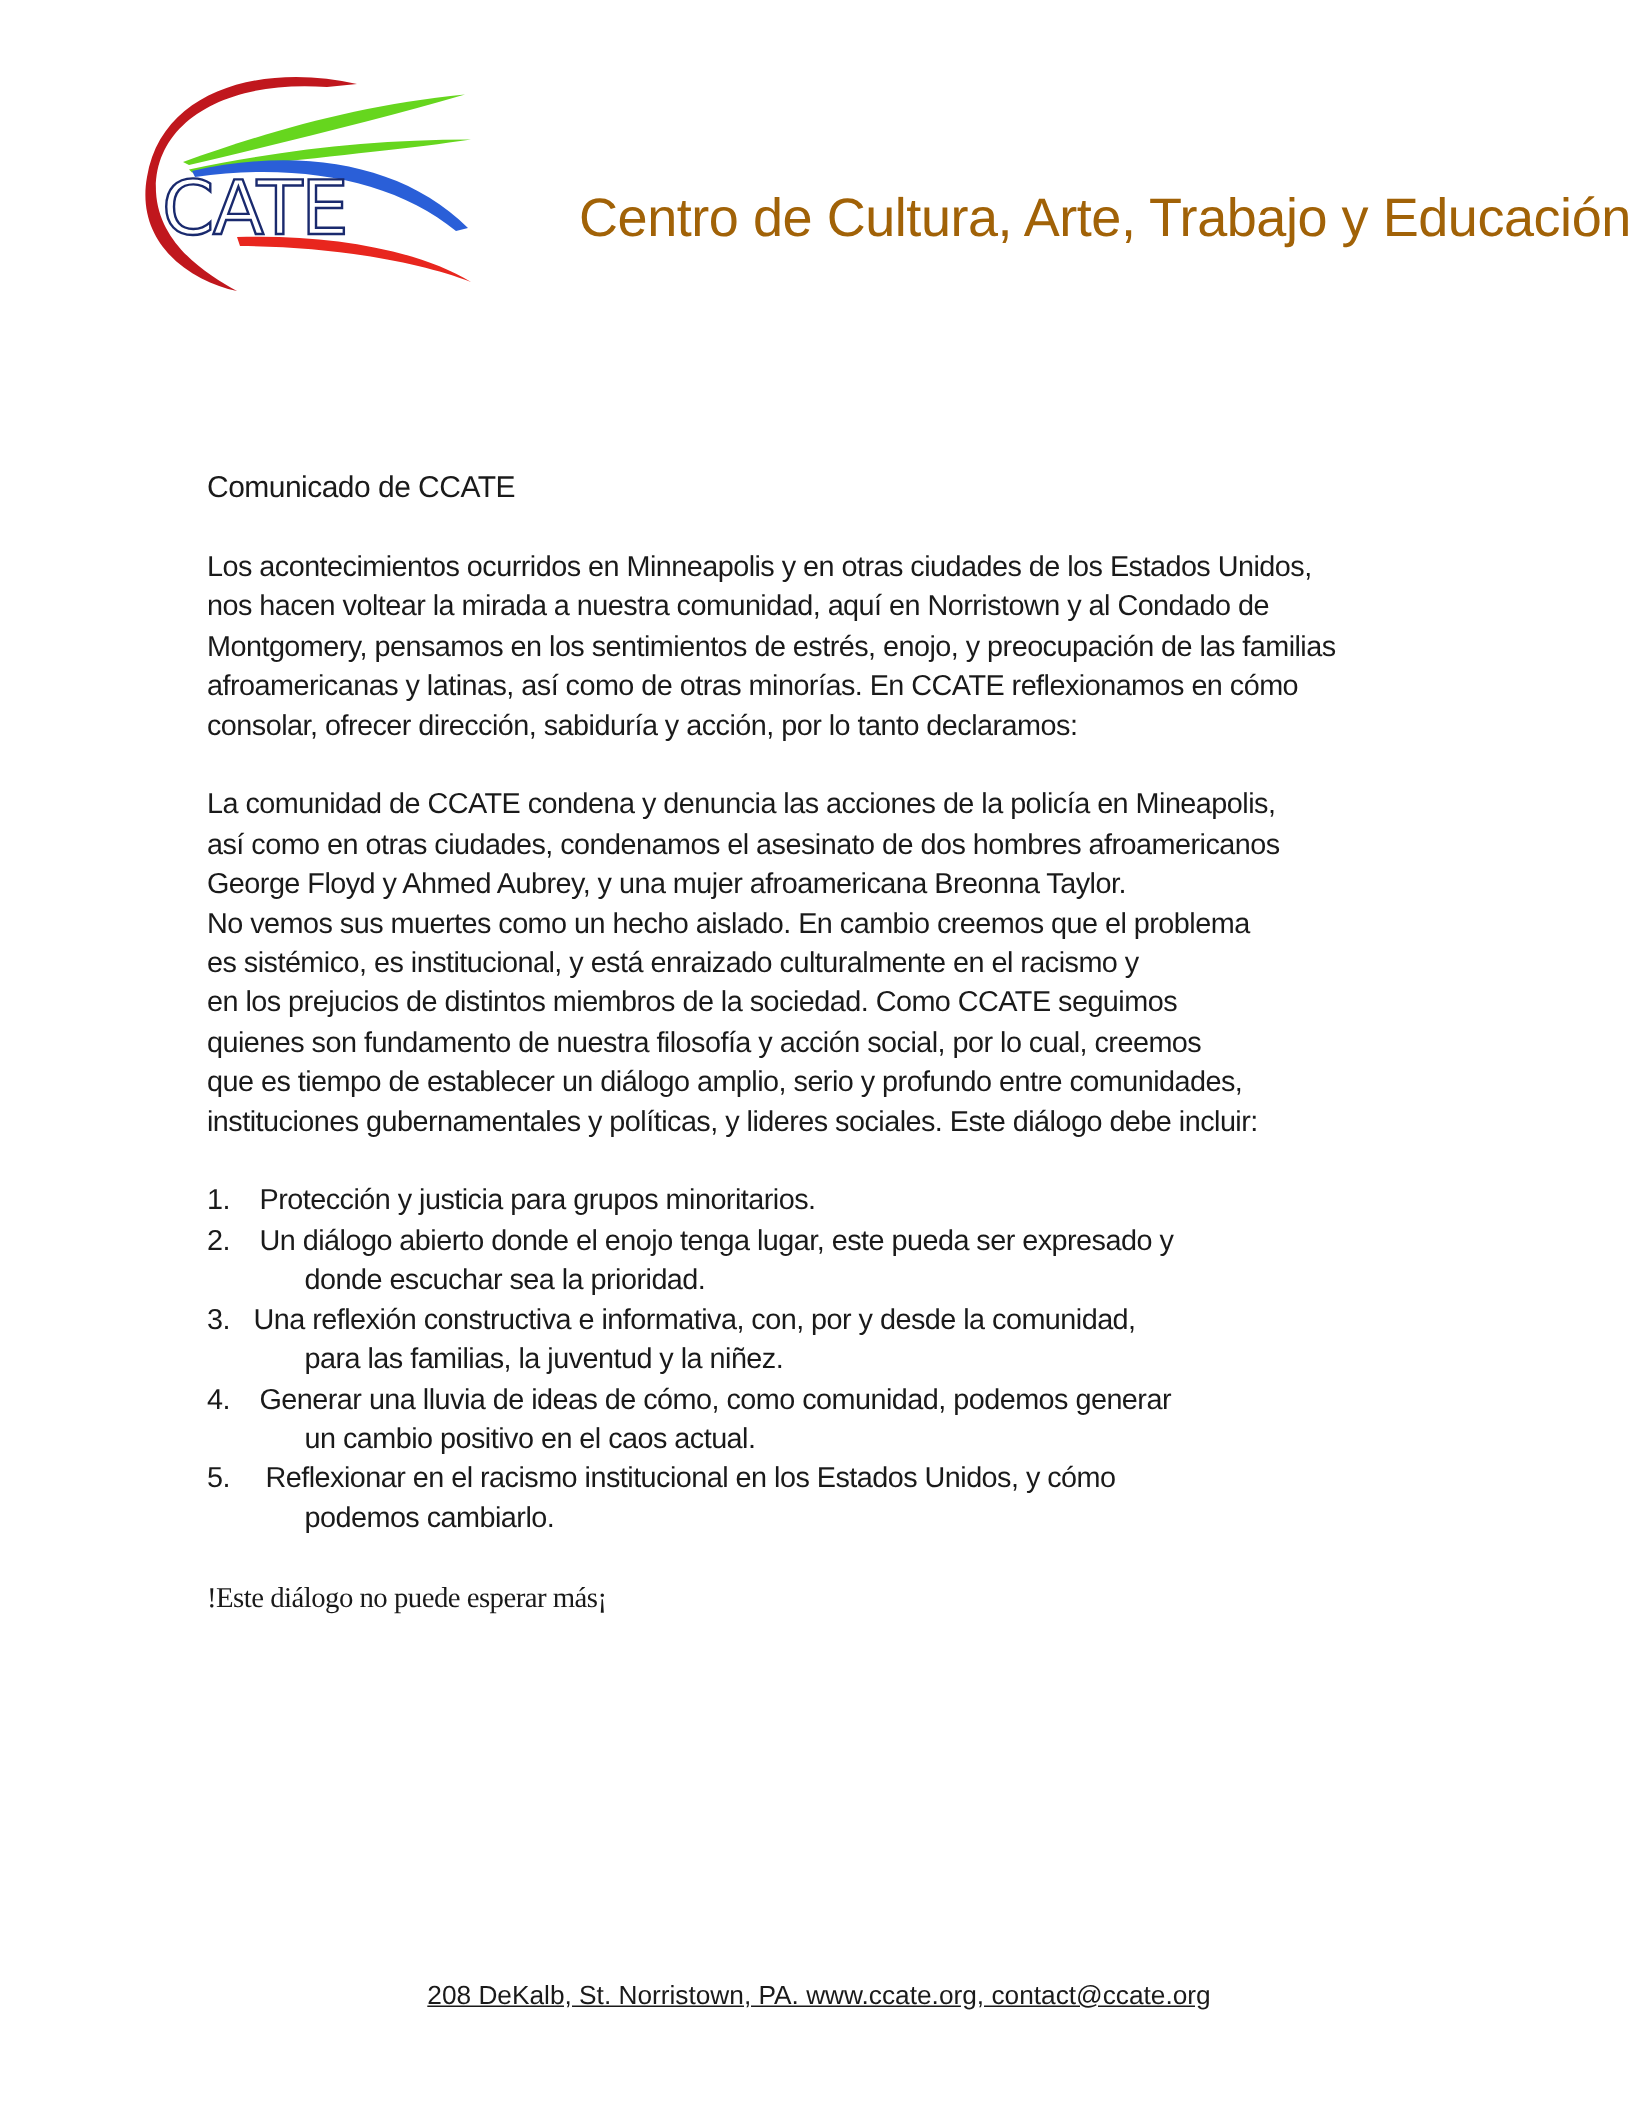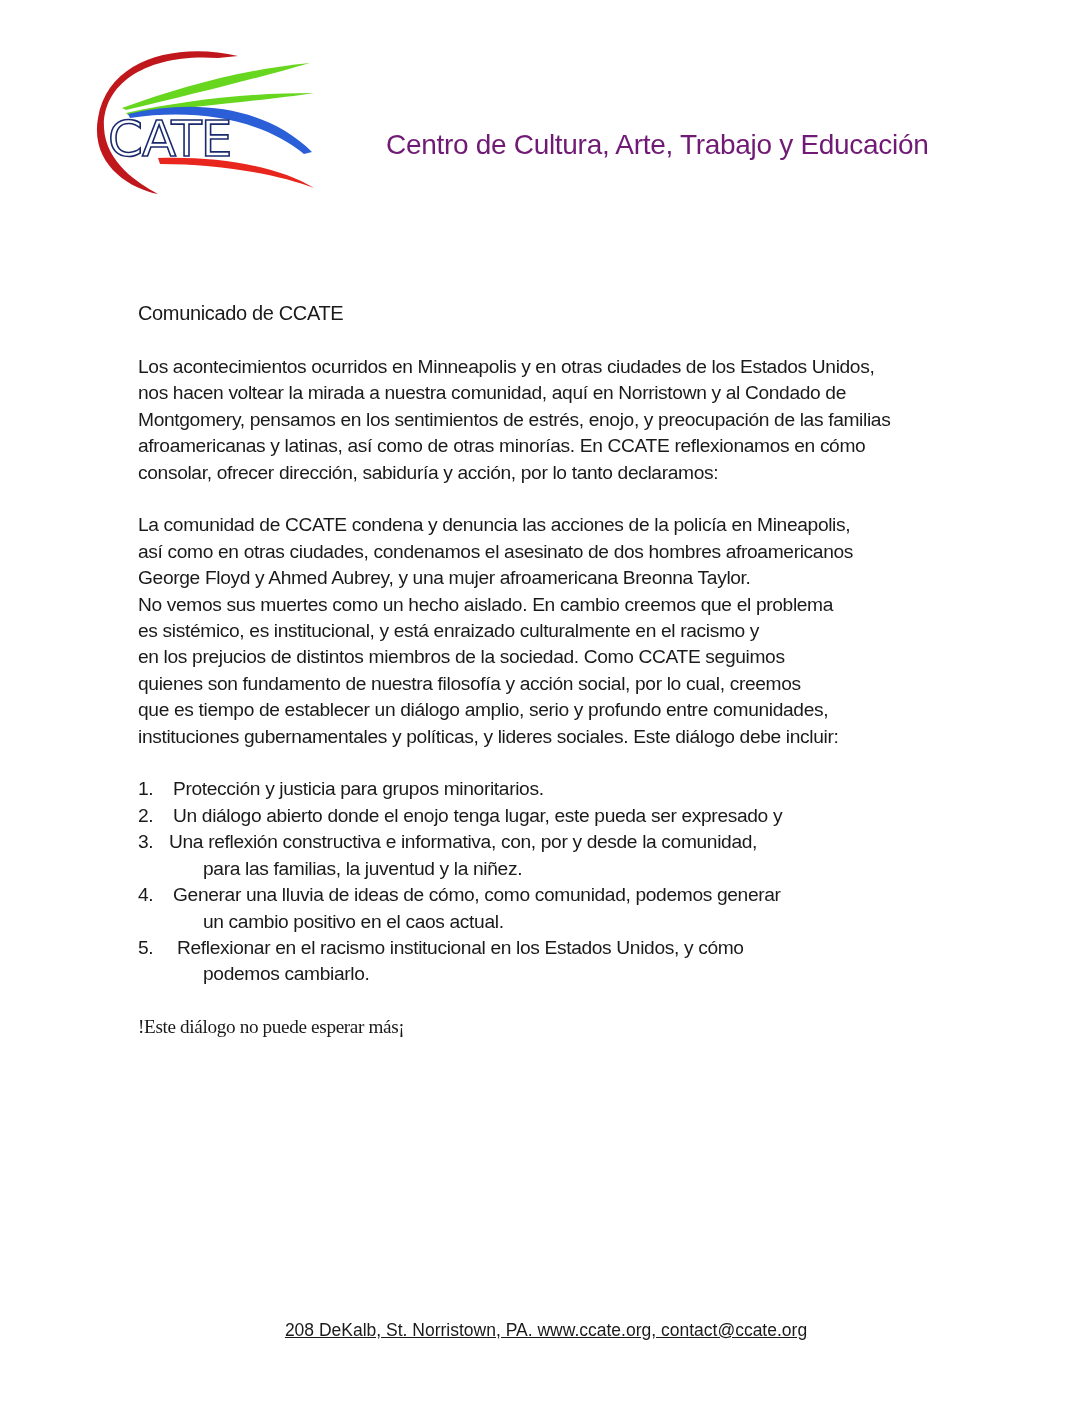--- a/index.html
+++ b/index.html
@@ -19,38 +19,38 @@
       position: absolute;
       left: 88px;
       top: 48px;
       width: 240px;
       height: 150px;
     }
     .org-name {
       position: absolute;
       left: 386px;
       top: 128px;
-      font-size: 28px;
+      font-size: 36px;
       line-height: 34px;
-      color: #701a75;
+      color: #a16207;
       letter-spacing: -0.3px;
       white-space: nowrap;
     }
     .content {
       position: absolute;
       left: 138px;
       top: 298px;
       width: 860px;
       font-size: 19.2px;
       line-height: 26.4px;
       color: #1a1a1a;
       letter-spacing: -0.35px;
     }
     .doc-title {
-      margin: 0 0 26px 0;
+      margin: 12px 0 26px 0;
       font-size: 20px;
       line-height: 30px;
       font-weight: normal;
     }
     .para {
       margin: 0 0 26.4px 0;
       white-space: nowrap;
     }
     .para .line {
       display: block;
@@ -138,20 +138,21 @@
     <span class="line">que es tiempo de establecer un diálogo amplio, serio y profundo entre comunidades,</span>
     <span class="line">instituciones gubernamentales y políticas, y lideres sociales. Este diálogo debe incluir:</span>
   </p>
 
   <ol class="list">
     <li class="list-item">
       <span class="num">1.</span><span>Protección y justicia para grupos minoritarios.</span>
     </li>
     <li class="list-item">
       <span class="num">2.</span><span>Un diálogo abierto donde el enojo tenga lugar, este pueda ser expresado y</span>
+      <span class="cont">donde escuchar sea la prioridad.</span>
     </li>
     <li class="list-item">
       <span class="num" style="width:31px">3.</span><span>Una reflexión constructiva e informativa, con, por y desde la comunidad,</span>
       <span class="cont">para las familias, la juventud y la niñez.</span>
     </li>
     <li class="list-item">
       <span class="num">4.</span><span>Generar una lluvia de ideas de cómo, como comunidad, podemos generar</span>
       <span class="cont">un cambio positivo en el caos actual.</span>
     </li>
     <li class="list-item">

